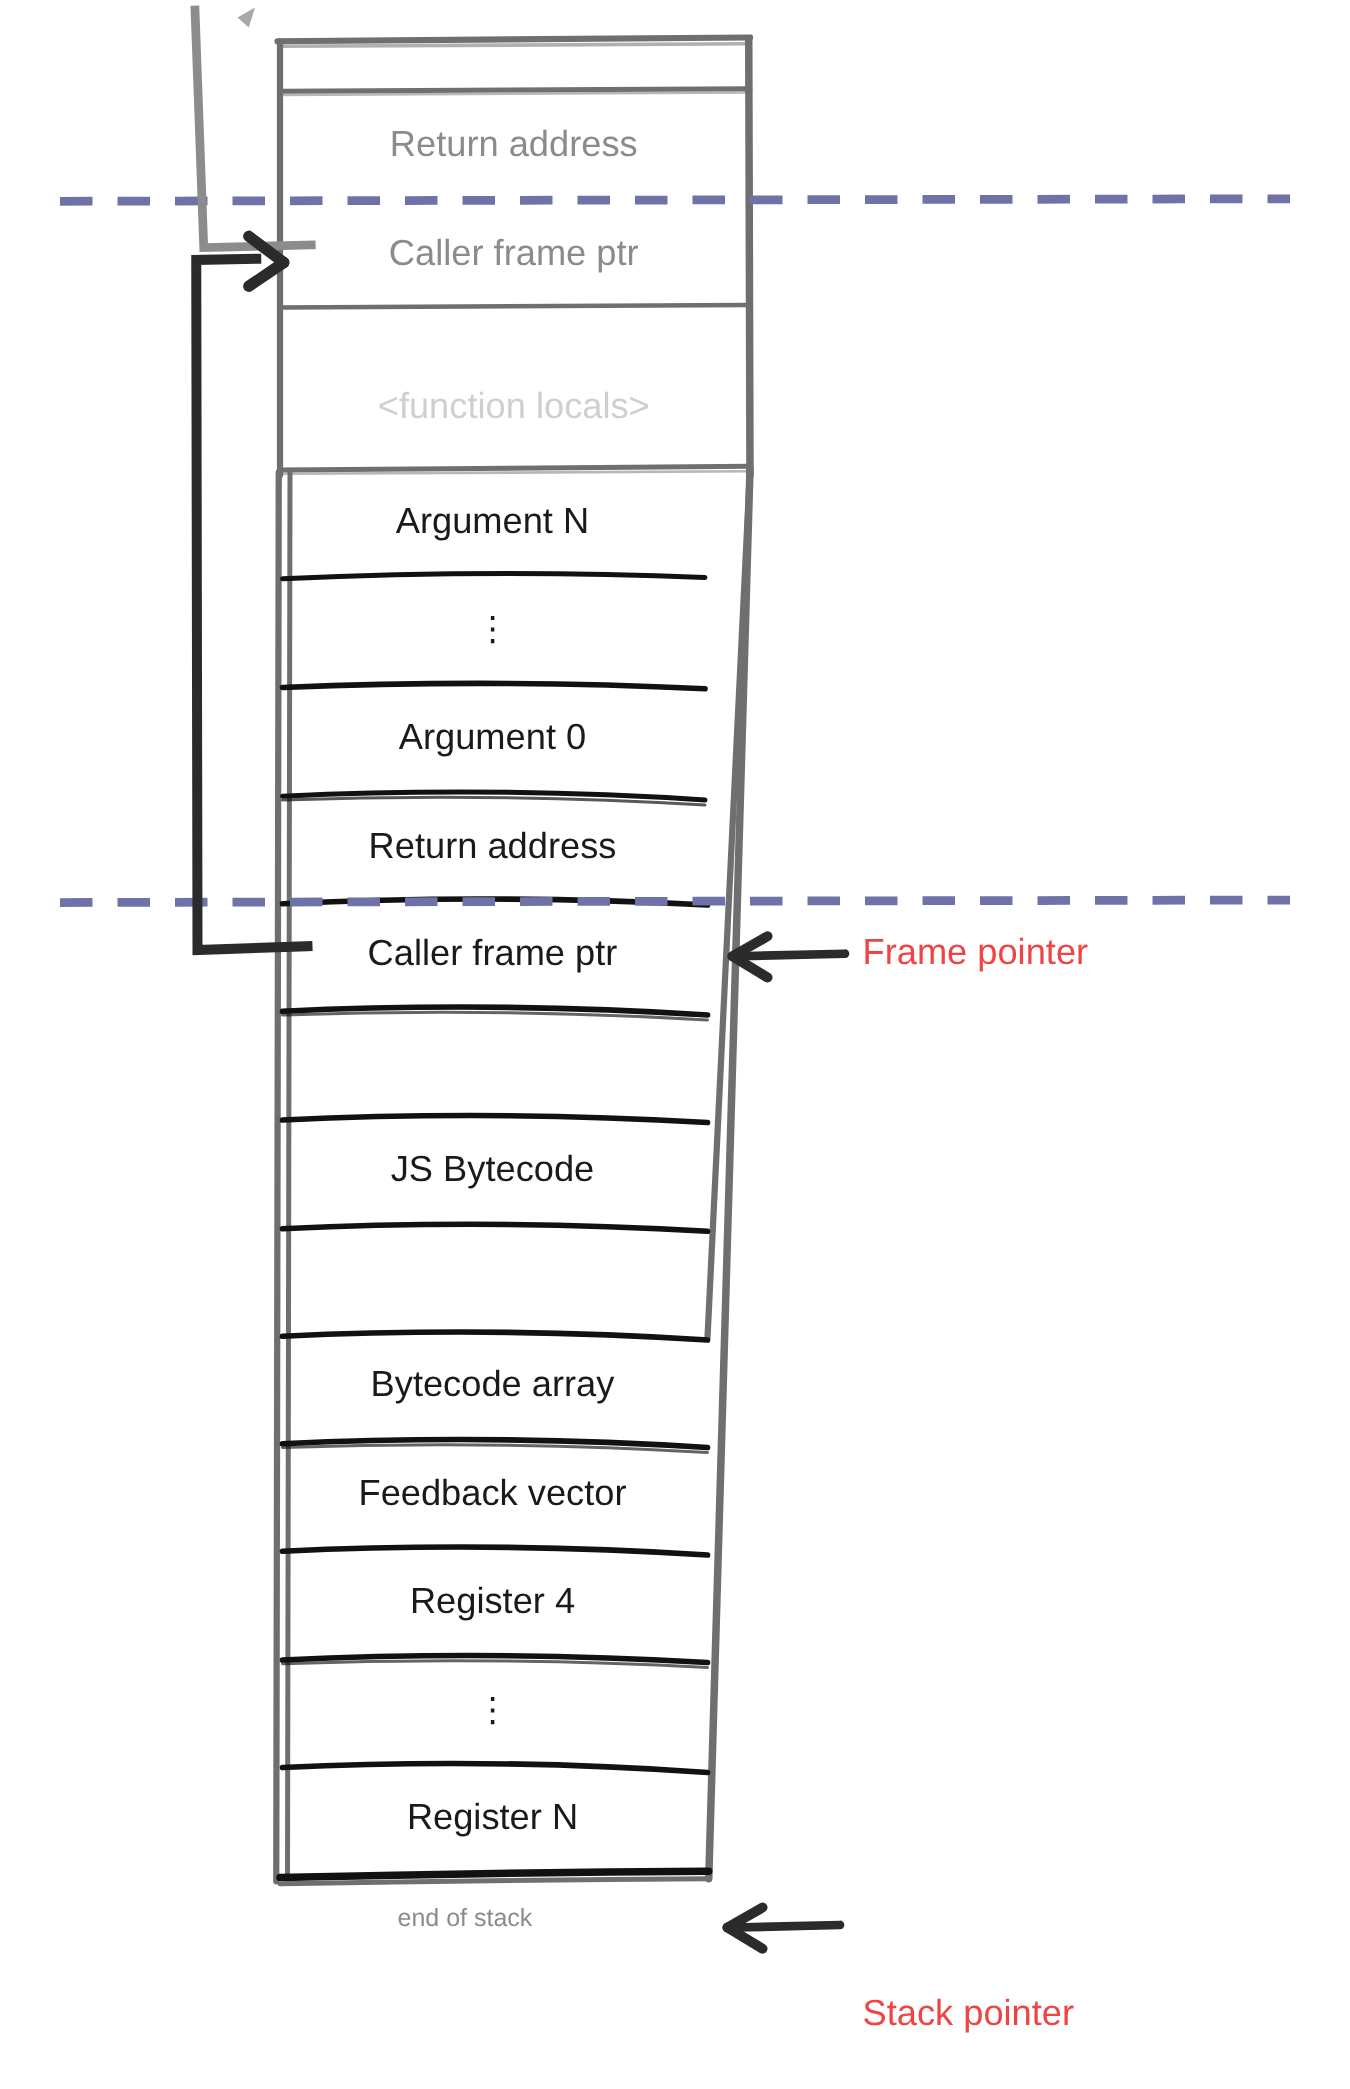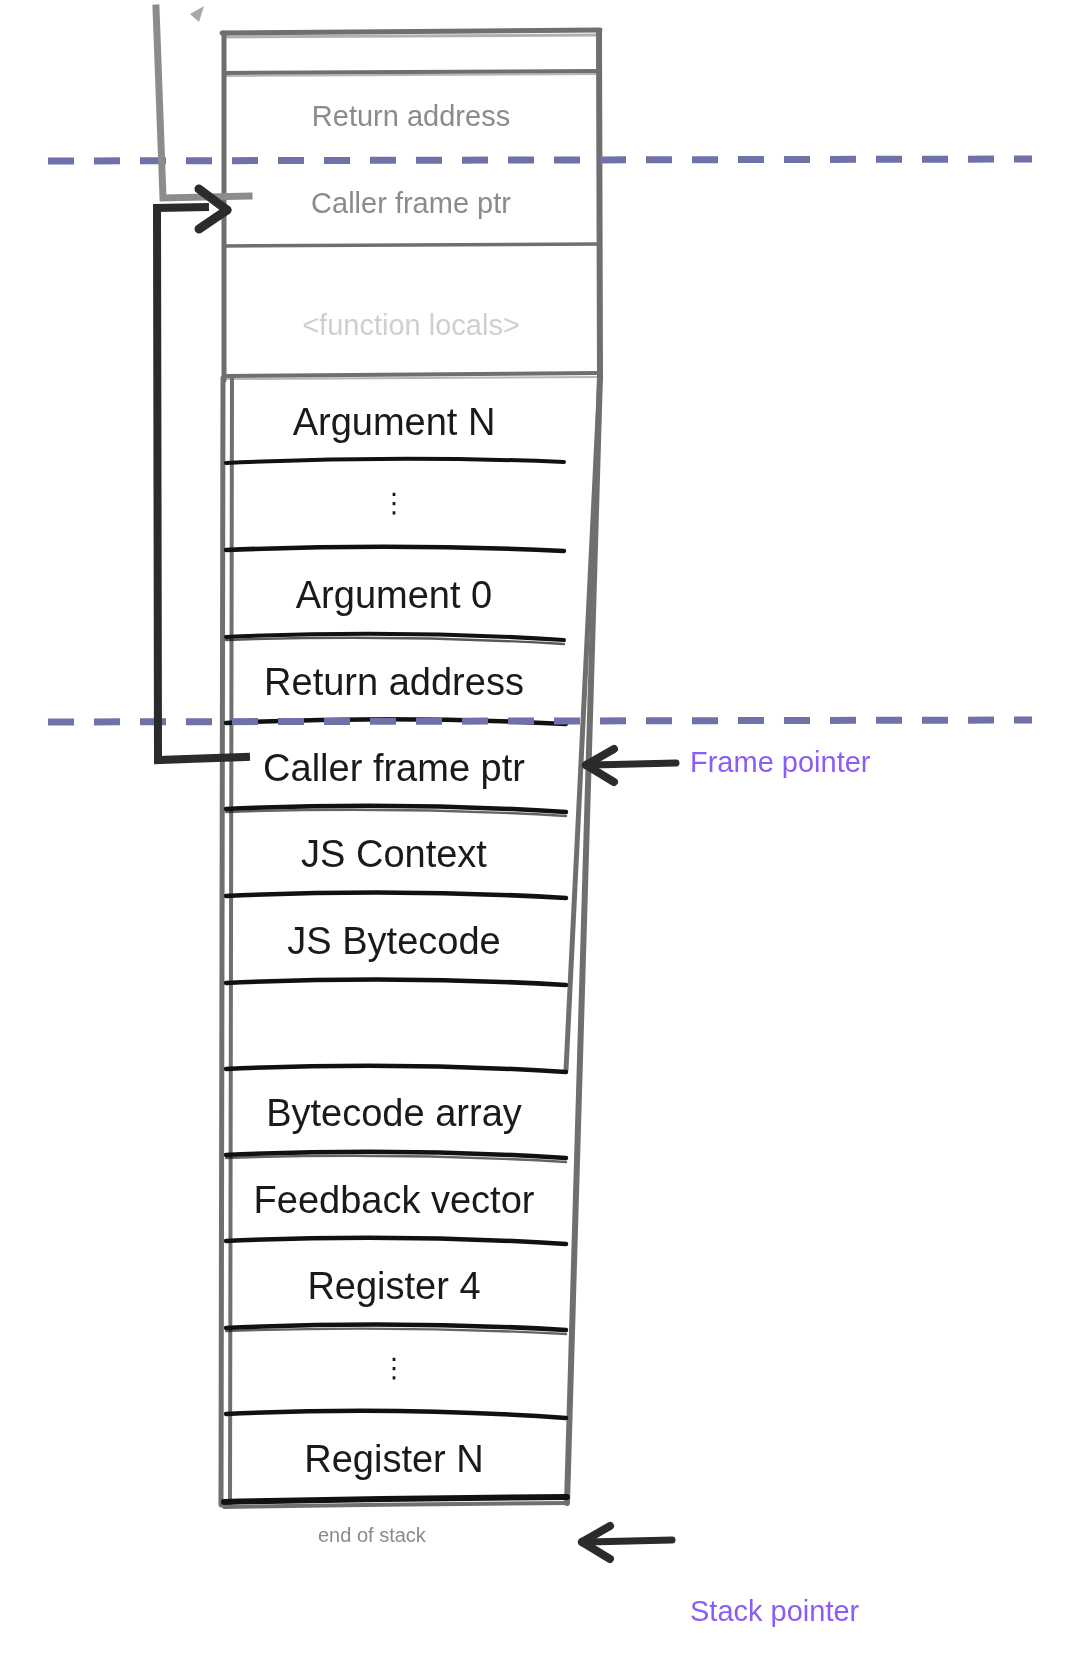--- a/index.html
+++ b/index.html
@@ -10,29 +10,29 @@
   }
   #stage{position:absolute;left:0;top:0;width:1080px;height:1671px;}
   svg#art{position:absolute;left:0;top:0;width:1080px;height:1671px;pointer-events:none;}
 
   .cell-label{
     position:absolute;
     text-align:center;
     white-space:nowrap;
     line-height:1;
   }
-  .cell-label.dark{color:#1a1a1a;font-size:38px;}
+  .cell-label.dark{color:#1a1a1a;font-size:29px;}
   .cell-label.gray{color:#8b8b8b;font-size:29px;}
   .cell-label.faint{color:#cfcfcf;font-size:29px;margin-top:16px;}
   .dots{
     position:absolute;text-align:center;color:#1a1a1a;
     font-size:27px;letter-spacing:0;line-height:1;
   }
   .side-label{
-    position:absolute;color:#8b5cf6;font-size:29px;white-space:nowrap;line-height:1;
+    position:absolute;color:#ef4444;font-size:29px;white-space:nowrap;line-height:1;
   }
   .foot-label{
     position:absolute;color:#8b8b8b;font-size:20px;
     white-space:nowrap;line-height:1;
   }
 </style>
 </head>
 <body>
 
 <div id="stage">
@@ -126,21 +126,20 @@
   <div class="cell-label dark" style="left:222px;top:403px;width:344px;">Argument N</div>
 
   <div class="dots" style="left:222px;top:490px;width:344px;">⋮</div>
 
   <div class="cell-label dark" style="left:222px;top:576px;width:344px;">Argument 0</div>
 
   <div class="cell-label dark" style="left:222px;top:663px;width:344px;">Return address</div>
 
   <div class="cell-label dark" style="left:222px;top:749px;width:344px;">Caller frame ptr</div>
 
-  <div class="cell-label dark" style="left:222px;top:835px;width:344px;">JS Context</div>
 
   <div class="cell-label dark" style="left:222px;top:922px;width:344px;">JS Bytecode</div>
 
 
   <div class="cell-label dark" style="left:222px;top:1094px;width:344px;">Bytecode array</div>
 
   <div class="cell-label dark" style="left:222px;top:1181px;width:344px;">Feedback vector</div>
 
   <div class="cell-label dark" style="left:222px;top:1267px;width:344px;">Register 4</div>
 

